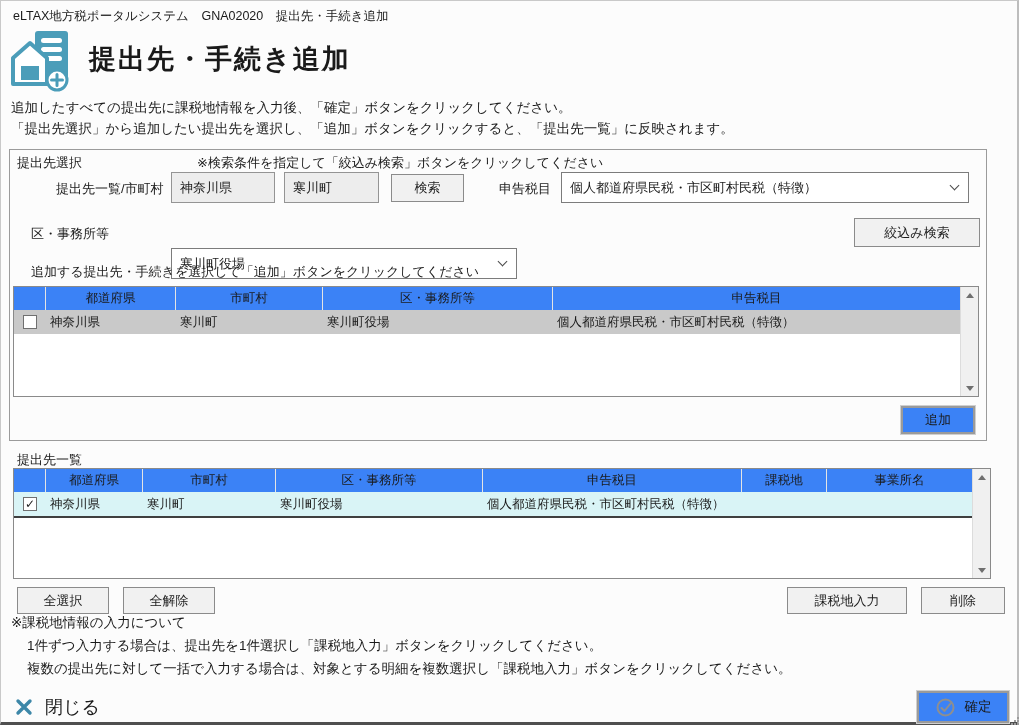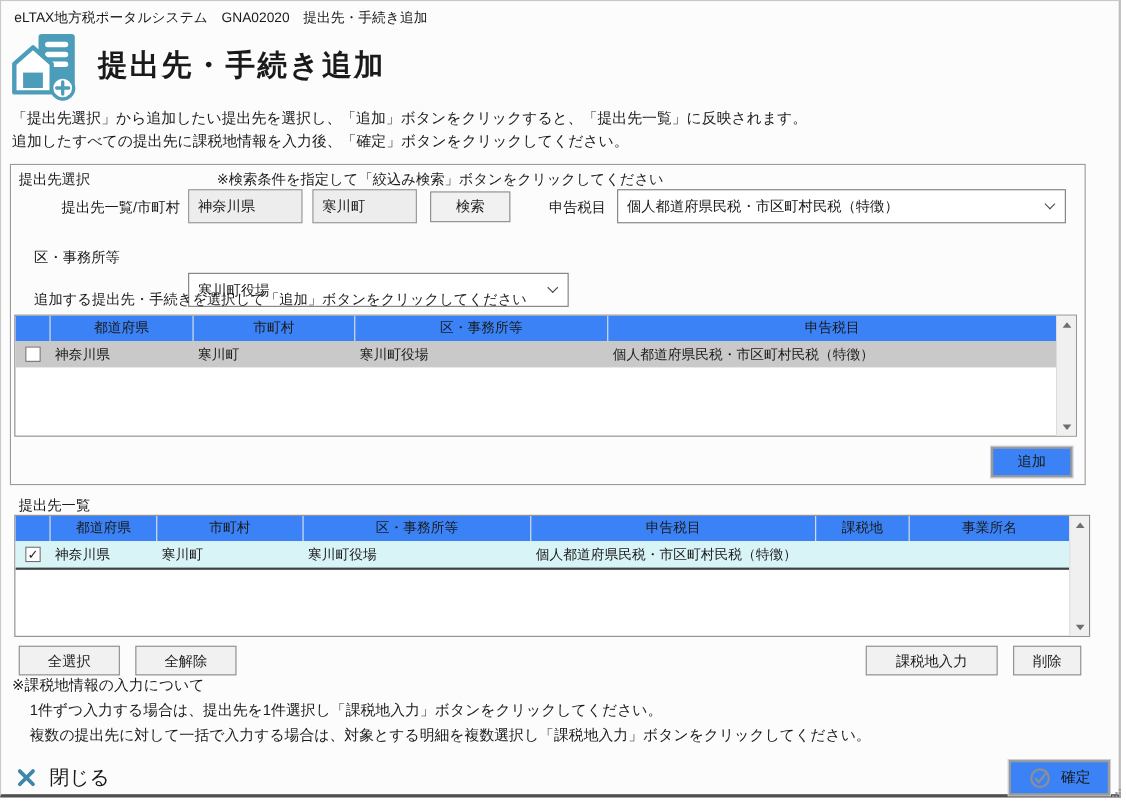--- a/index.html
+++ b/index.html
@@ -109,22 +109,22 @@
       <rect x="32" y="26" width="21" height="5" rx="2.5" fill="#ffffff"></rect>
       <path d="M4 28 L21 13 L38 28 L38 54 L4 54 Z" fill="#ffffff" stroke="#4b9db9" stroke-width="4" stroke-linejoin="round"></path>
       <rect x="12" y="36" width="18" height="14" fill="#4b9db9"></rect>
       <circle cx="48" cy="50" r="10" fill="#ffffff" stroke="#4b9db9" stroke-width="3"></circle>
       <path d="M48 44.5 L48 55.5 M42.5 50 L53.5 50" stroke="#4b9db9" stroke-width="3" stroke-linecap="round"></path>
     </svg>
   </div>
   <div class="abs page-title" style="left:88px; top:40px;">提出先・手続き追加</div>
 
   <div class="abs desc" style="left:10px; top:96px;">
+    <div>追加したすべての提出先に課税地情報を入力後、「確定」ボタンをクリックしてください。</div>
     <div>「提出先選択」から追加したい提出先を選択し、「追加」ボタンをクリックすると、「提出先一覧」に反映されます。</div>
-    <div>追加したすべての提出先に課税地情報を入力後、「確定」ボタンをクリックしてください。</div>
   </div>
 
   <div class="abs gbox" style="left:8px; top:148px; width:978px; height:292px;"></div>
   <div class="abs panel-title" style="left:16px; top:153px;">提出先選択</div>
   <div class="abs panel-title" style="left:196px; top:153px;">※検索条件を指定して「絞込み検索」ボタンをクリックしてください</div>
 
   <div class="abs lbl" style="left:55px; top:179px;">提出先一覧/市町村</div>
   <div class="abs ro-input" style="left:170px; top:171px; width:104px; height:31px;">神奈川県</div>
   <div class="abs ro-input" style="left:283px; top:171px; width:95px; height:31px;">寒川町</div>
   <div class="abs win-btn" style="left:390px; top:173px; width:73px; height:28px;">検索</div>
@@ -132,20 +132,21 @@
   <div class="abs select" style="left:560px; top:171px; width:408px; height:31px;">
     <span>個人都道府県民税・市区町村民税（特徴）</span>
     <span class="chev"></span>
   </div>
 
   <div class="abs lbl" style="left:30px; top:224px;">区・事務所等</div>
   <div class="abs select" style="left:170px; top:216px; width:346px; height:31px;">
     <span>寒川町役場</span>
     <span class="chev"></span>
   </div>
+  <div class="abs win-btn" style="left:853px; top:217px; width:126px; height:29px;">絞込み検索</div>
 
   <div class="abs lbl" style="left:30px; top:262px;">追加する提出先・手続きを選択して「追加」ボタンをクリックしてください</div>
 
   <div class="abs tbl" style="left:12px; top:285px; width:966px; height:111px;">
     <div class="tbl-main">
       <div class="thead">
         <div class="hcell" style="width:32px;"></div>
         <div class="hcell" style="width:130px;">都道府県</div>
         <div class="hcell" style="width:147px;">市町村</div>
         <div class="hcell" style="width:230px;">区・事務所等</div>
@@ -204,21 +205,21 @@
         </div>
       <div class="sb-btn">
           <span class="tri-down"></span>
         </div>
     </div>
   </div>
 
   <div class="abs win-btn" style="left:16px; top:586px; width:92px; height:27px;">全選択</div>
   <div class="abs win-btn" style="left:122px; top:586px; width:92px; height:27px;">全解除</div>
   <div class="abs win-btn" style="left:786px; top:586px; width:120px; height:27px;">課税地入力</div>
-  <div class="abs win-btn" style="left:920px; top:586px; width:62px; height:27px;">削除</div>
+  <div class="abs win-btn" style="left:920px; top:586px; width:84px; height:27px;">削除</div>
 
   <div class="abs notes" style="left:10px; top:610px;">
     <div>※課税地情報の入力について</div>
     <div class="indent">1件ずつ入力する場合は、提出先を1件選択し「課税地入力」ボタンをクリックしてください。</div>
     <div class="indent">複数の提出先に対して一括で入力する場合は、対象とする明細を複数選択し「課税地入力」ボタンをクリックしてください。</div>
   </div>
 
   <div class="abs footer-close" style="left:14px; top:693px; height:26px;">
     <span style="display:flex;">
       <svg width="18" height="18" viewBox="0 0 18 18">

